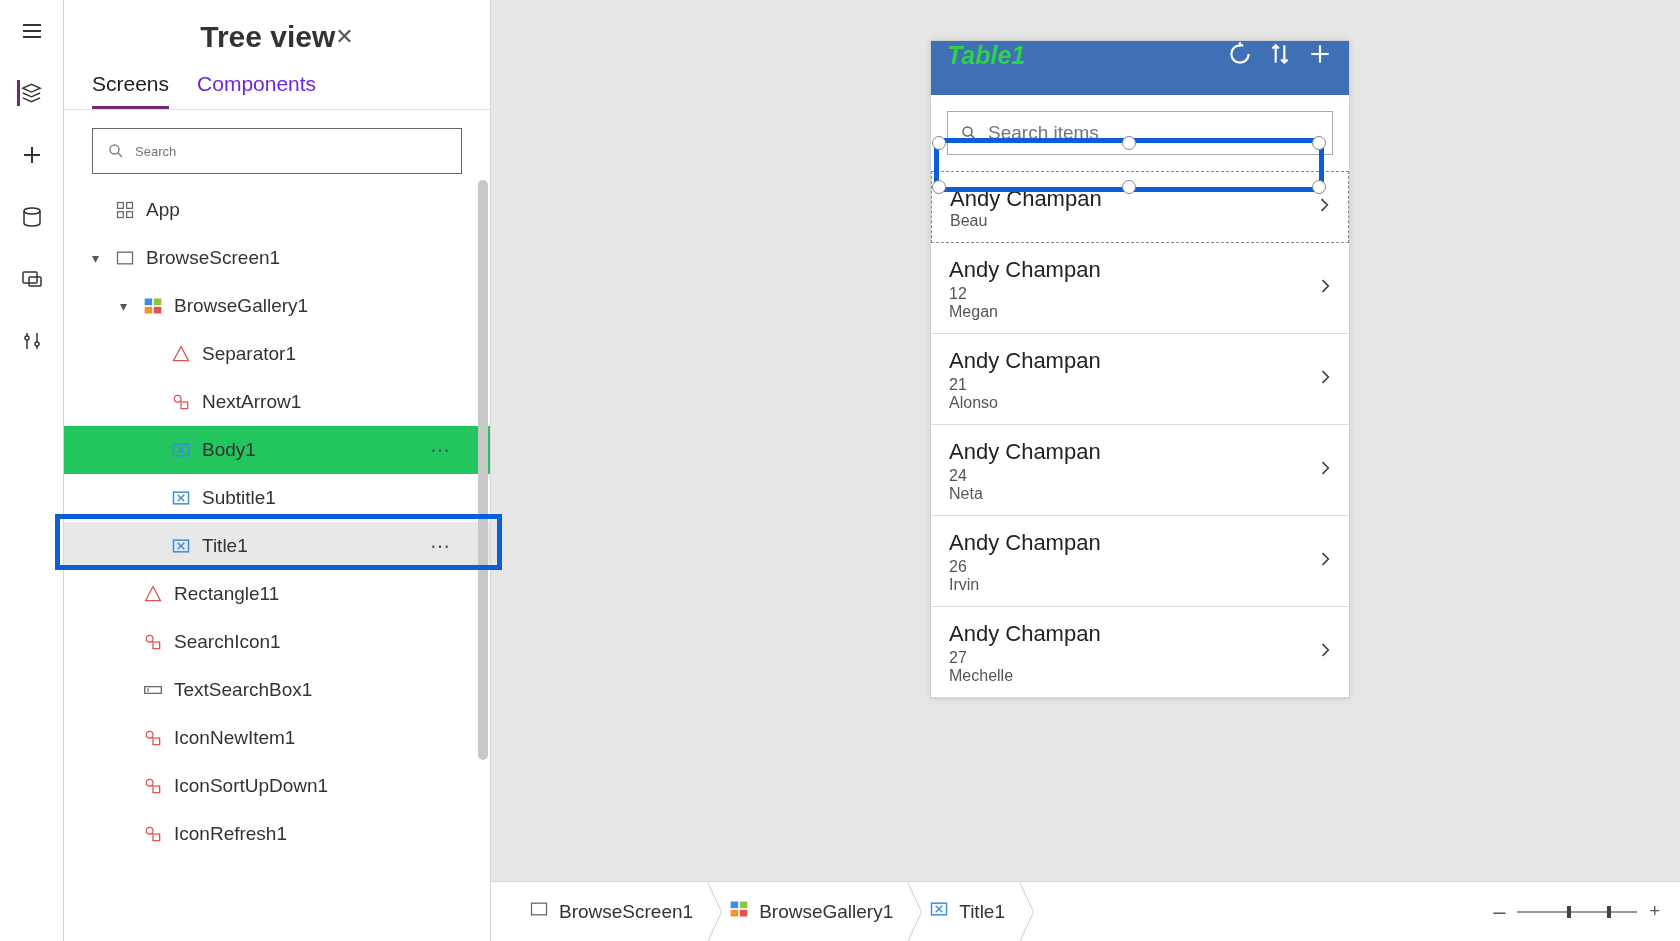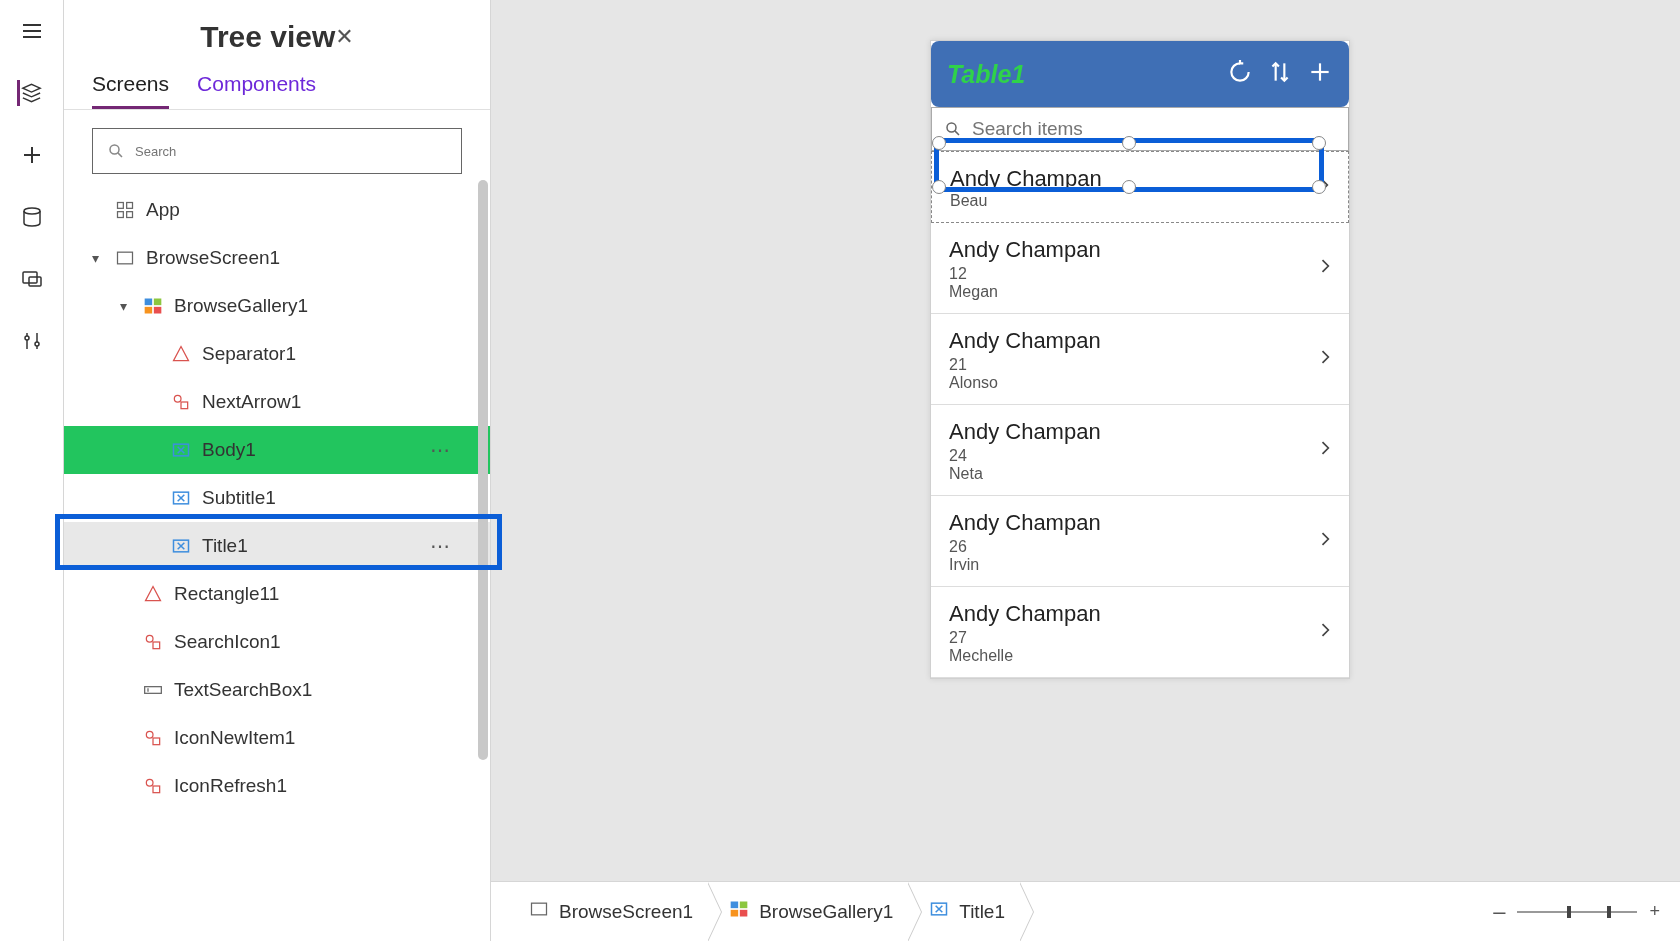--- a/index.html
+++ b/index.html
@@ -30,25 +30,25 @@
 .tree-row .chev { width: 16px; margin-right: 6px; color: #555; font-size: 14px; }
 .tree-row .ricon { width: 22px; height: 22px; margin-right: 10px; display: inline-flex; align-items: center; justify-content: center; }
 .tree-row .more { position: absolute; right: 38px; color: #555; font-size: 20px; letter-spacing: 2px; }
 .blue-box { position: absolute; border: 5px solid #0b5ed7; pointer-events: none; }
 
 
 .canvas { position: absolute; left: 491px; top: 0; right: 0; bottom: 60px; background: #e6e6e6; }
 
 
 .phone { position: absolute; left: 930px; top: 40px; width: 420px; background: #fff; border: 1px solid #d0d0d0; box-shadow: 0 0 6px rgba(0,0,0,0.1); }
-.phone-head { height: 66px; background: #3f6fb5; display: flex; align-items: center; padding: 0 16px; gap: 14px; border-radius: 8px; }
+.phone-head { height: 54px; background: #3f6fb5; display: flex; padding: 0 16px; gap: 14px; }
 .phone-head .title { flex: 1; font-size: 25px; font-weight: 600; color: #2fd24a; font-style: italic; }
 .phone-head .hic { color: #fff; cursor: pointer; }
 .phone-head .hic svg { width: 26px; height: 26px; }
-.phone-search { height: 44px; border: 1px solid #aaa; margin: 0; display: flex; align-items: center; padding: 0 12px; gap: 10px; }
+.phone-search { height: 44px; border: 1px solid #aaa; margin: 16px; display: flex; align-items: center; padding: 0 12px; gap: 10px; }
 .phone-search svg { width: 18px; height: 18px; color: #666; }
 .phone-search input { border: none; outline: none; font-size: 19px; flex: 1; color: #555; }
 
 .row { position: relative; border-bottom: 1px solid #ddd; padding: 14px 18px 12px 18px; }
 .row .t { font-size: 22px; font-weight: 500; color: #222; }
 .row .s1 { font-size: 16px; color: #555; margin-top: 2px; }
 .row .s2 { font-size: 16px; color: #555; }
 .row .arrow { position: absolute; right: 14px; top: 50%; transform: translateY(-50%); color: #444; }
 .row .arrow svg { width: 20px; height: 20px; }
 
@@ -245,20 +245,30 @@
       </div>
       <div class="tree-row" style="padding-left: 56px;">
         <span class="chev"></span>
         <span class="ricon">
           <svg width="20" height="20" viewBox="0 0 24 24" fill="none" stroke="#d9534f" stroke-width="1.5">
             <circle cx="8" cy="8" r="4"></circle>
             <rect x="12" y="12" width="8" height="8"></rect>
           </svg>
         </span>
         <span>IconNewItem1</span>
+      </div>
+      <div class="tree-row" style="padding-left: 56px;">
+        <span class="chev"></span>
+        <span class="ricon">
+          <svg width="20" height="20" viewBox="0 0 24 24" fill="none" stroke="#d9534f" stroke-width="1.5">
+            <circle cx="8" cy="8" r="4"></circle>
+            <rect x="12" y="12" width="8" height="8"></rect>
+          </svg>
+        </span>
+        <span>IconSortUpDown1</span>
       </div>
       <div class="tree-row" style="padding-left: 56px;">
         <span class="chev"></span>
         <span class="ricon">
           <svg width="20" height="20" viewBox="0 0 24 24" fill="none" stroke="#d9534f" stroke-width="1.5">
             <circle cx="8" cy="8" r="4"></circle>
             <rect x="12" y="12" width="8" height="8"></rect>
           </svg>
         </span>
         <span>IconRefresh1</span>

